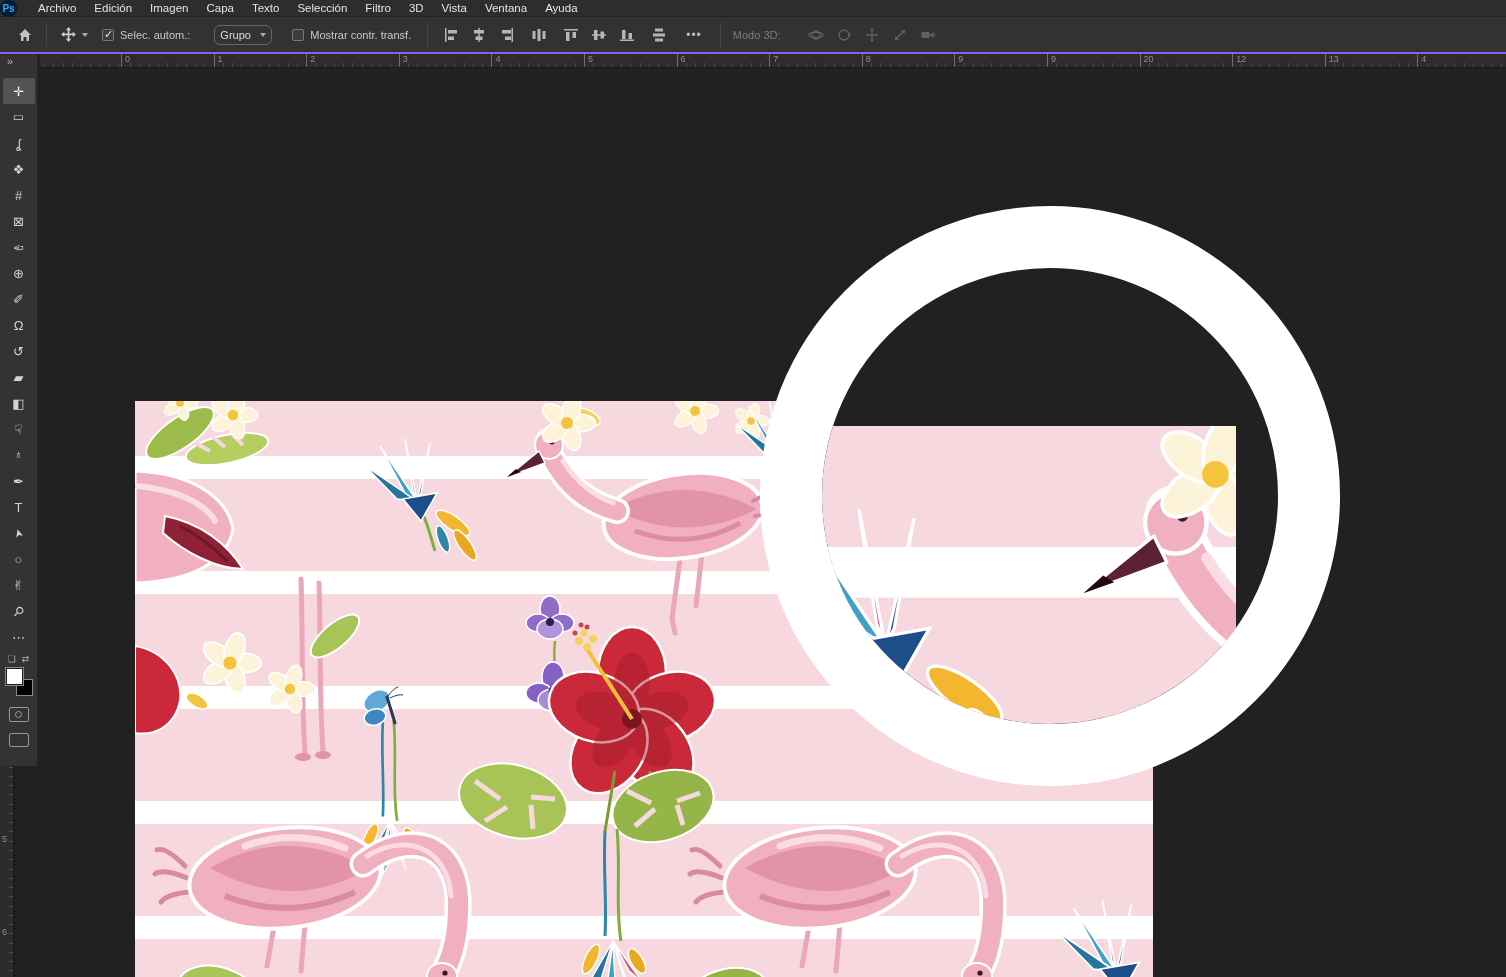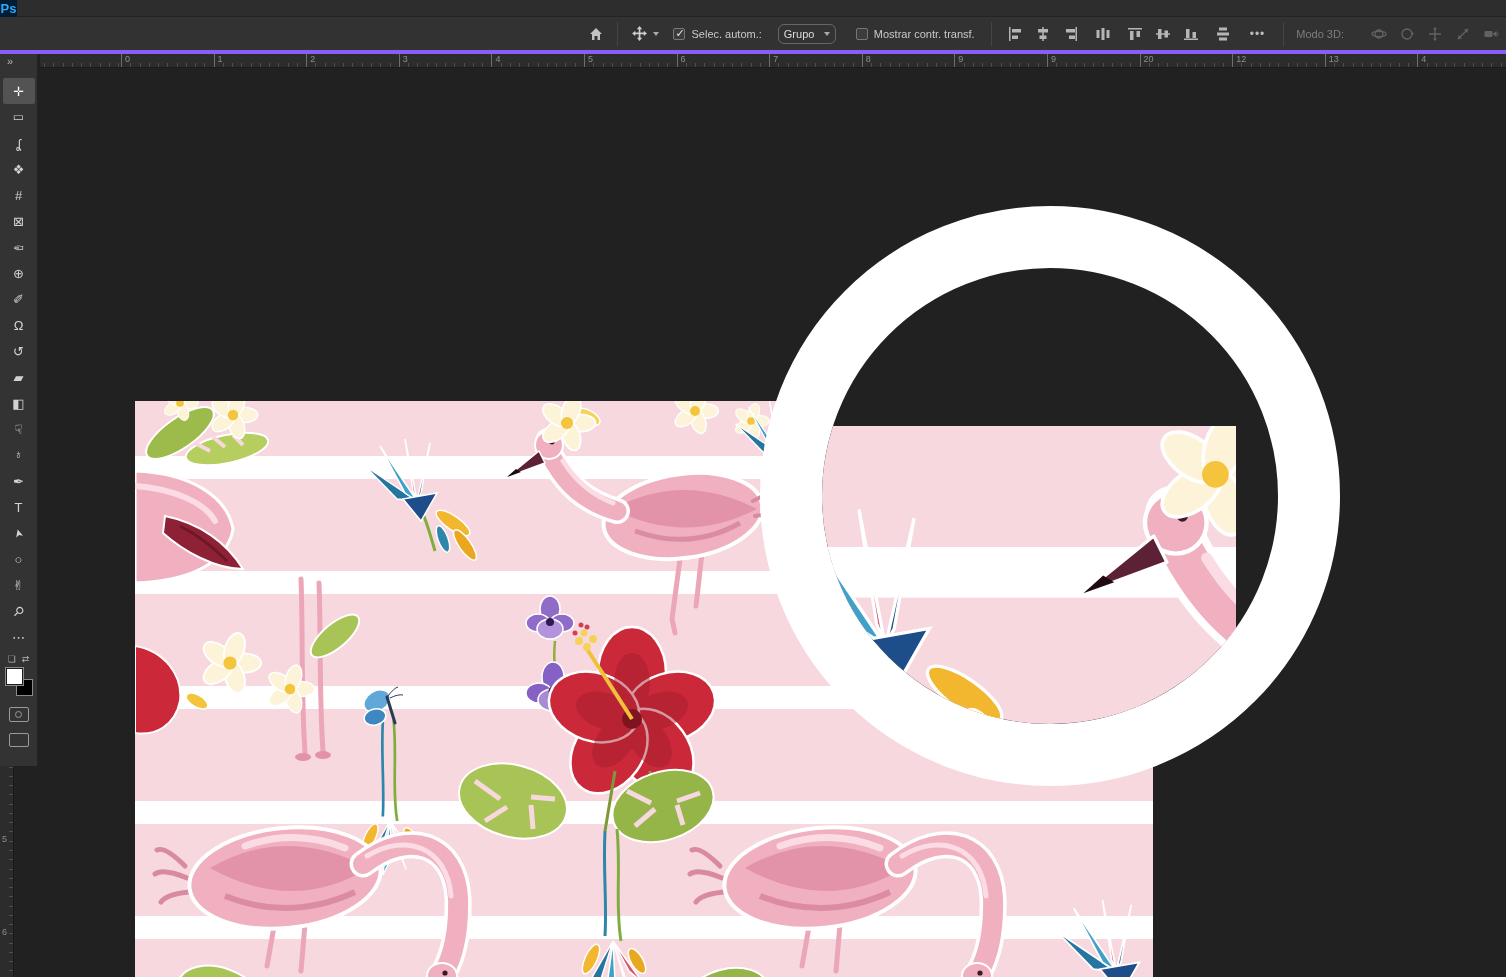--- a/index.html
+++ b/index.html
@@ -2,35 +2,35 @@
 <html><head>
 <meta charset="utf-8">
 <style>
   * { margin:0; padding:0; box-sizing:border-box; }
   html,body { width:1506px; height:977px; background:#212121; overflow:hidden; }
   body { font-family:"Liberation Sans","DejaVu Sans",sans-serif; -webkit-user-select:none; user-select:none; }
   #app { position:relative; width:1506px; height:977px; background:#212121; overflow:hidden; }
 
   
   .menubar { position:absolute; left:0; top:0; width:100%; height:17px; background:#2d2d2d; display:flex; align-items:center; z-index:40; border-bottom:1px solid #232323;}
-  .ps-logo { width:17px; height:17px; background:#001d33; color:#31a8ff; font-size:13px; font-weight:bold; display:flex; align-items:center; justify-content:center; flex:none; }
+  .ps-logo { width:17px; height:17px; background:#001d33; color:#31a8ff; font-size:10px; font-weight:bold; display:flex; align-items:center; justify-content:center; flex:none;border-radius:8px; }
   .menu-items { display:flex; align-items:center; height:100%; margin-left:12px; }
   .menu-item { color:#e4e4e4; font-size:11.5px; padding:0 9px; line-height:17px; cursor:default; }
 
   
-  .optionsbar { position:absolute; left:0; top:17px; width:100%; height:37px; background:#323232; border-bottom:4px solid #8b5cf6; display:flex; align-items:center; z-index:40; color:#cfcfcf; font-size:11px;justify-content:flex-end; }
+  .optionsbar { position:absolute; left:0; top:17px; width:100%; height:37px; background:#323232; border-bottom:2px solid #8b5cf6; display:flex; align-items:center; z-index:40; color:#cfcfcf; font-size:11px; }
   .opt-sep { width:1px; height:24px; background:#454545; margin:0 8px; flex:none; }
   .opt-btn { display:flex; align-items:center; justify-content:center; height:28px; padding:0 5px; border-radius:2px; }
   .home-btn { margin-left:12px; }
   .tool-preset { display:flex; align-items:center; gap:3px; padding:0 4px; }
   .chev-down { width:0; height:0; border-left:3.5px solid transparent; border-right:3.5px solid transparent; border-top:4px solid #aaa; display:inline-block; margin-left:2px;}
   .checkbox { width:12px; height:12px; border:1px solid #777; background:#3c3c3c; border-radius:2px; margin:0 6px 0 10px; position:relative; flex:none;}
   .checkbox.checked::after { content:"✓"; position:absolute; left:1px; top:-2px; color:#e8e8e8; font-size:11px; font-weight:bold; }
   .opt-label { color:#c9c9c9; white-space:nowrap; }
-  .dropdown { display:flex; align-items:center; justify-content:space-between; width:58px; height:20px; margin-left:16px; background:#333; border:1px solid #666; border-radius:6px; padding:0 5px; color:#ddd; }
+  .dropdown { display:flex; align-items:center; justify-content:space-between; width:58px; height:20px; margin-left:24px; background:#333; border:1px solid #666; border-radius:6px; padding:0 5px; color:#ddd; }
   .icon-group { display:flex; align-items:center; gap:10px; margin:0 6px; }
   .opt-icon { width:18px; height:18px; display:flex; align-items:center; justify-content:center; }
   .more-btn { font-size:12px; letter-spacing:1px; color:#bbb; margin:0 10px; }
   .mode3d-label { color:#7d7d7d; margin:0 20px 0 4px; white-space:nowrap;}
   .icon3d { opacity:.55; }
 
   
   .ruler-h { position:absolute; left:40px; right:0; top:54px; height:14px; background:#2c2c2c; border-bottom:1px solid #1a1a1a; display:flex; overflow:hidden; z-index:30;
     background-image:repeating-linear-gradient(to right,#4d4d4d 0 1px,transparent 1px 9.26px);
     background-size:100% 4px; background-repeat:repeat-x; background-position:81px bottom; }
@@ -247,20 +247,34 @@
         <ellipse cx="592" cy="595" rx="42" ry="27" fill="#95b549" stroke="#fff" stroke-width="2" transform="rotate(-15 592 595)"></ellipse>
         <path d="M562,582 L582,592 M568,612 L586,600 M612,612 L606,595 M625,584 L606,592" stroke="#f8d8df" stroke-width="5" fill="none"></path>
 
         <use href="#bop" transform="translate(1002,628) scale(1.15)"></use>
       </g>
     </defs>
   </svg>
 
   <header class="menubar" data-name="menu-bar">
     <div class="ps-logo" data-name="app-logo">Ps</div>
+    <nav class="menu-items" data-name="main-menu">
+
+    <span class="menu-item" data-name="menu-item">Archivo</span>
+        <span class="menu-item" data-name="menu-item">Edición</span>
+        <span class="menu-item" data-name="menu-item">Imagen</span>
+        <span class="menu-item" data-name="menu-item">Capa</span>
+        <span class="menu-item" data-name="menu-item">Texto</span>
+        <span class="menu-item" data-name="menu-item">Selección</span>
+        <span class="menu-item" data-name="menu-item">Filtro</span>
+        <span class="menu-item" data-name="menu-item">3D</span>
+        <span class="menu-item" data-name="menu-item">Vista</span>
+        <span class="menu-item" data-name="menu-item">Ventana</span>
+        <span class="menu-item" data-name="menu-item">Ayuda</span>
+      </nav>
   </header>
 
   <div class="optionsbar" data-name="options-bar">
     <span class="opt-btn home-btn" data-name="home-button">
       <svg width="16" height="16" viewBox="0 0 16 16" data-name="home-icon">
           <path d="M8 2 L14 8 H12 V14 H9.5 V10 H6.5 V14 H4 V8 H2 Z" fill="#c2c2c2"></path>
         </svg>
     </span>
     <span class="opt-sep" data-name="separator"></span>
     <span class="tool-preset" data-name="tool-preset-picker">

